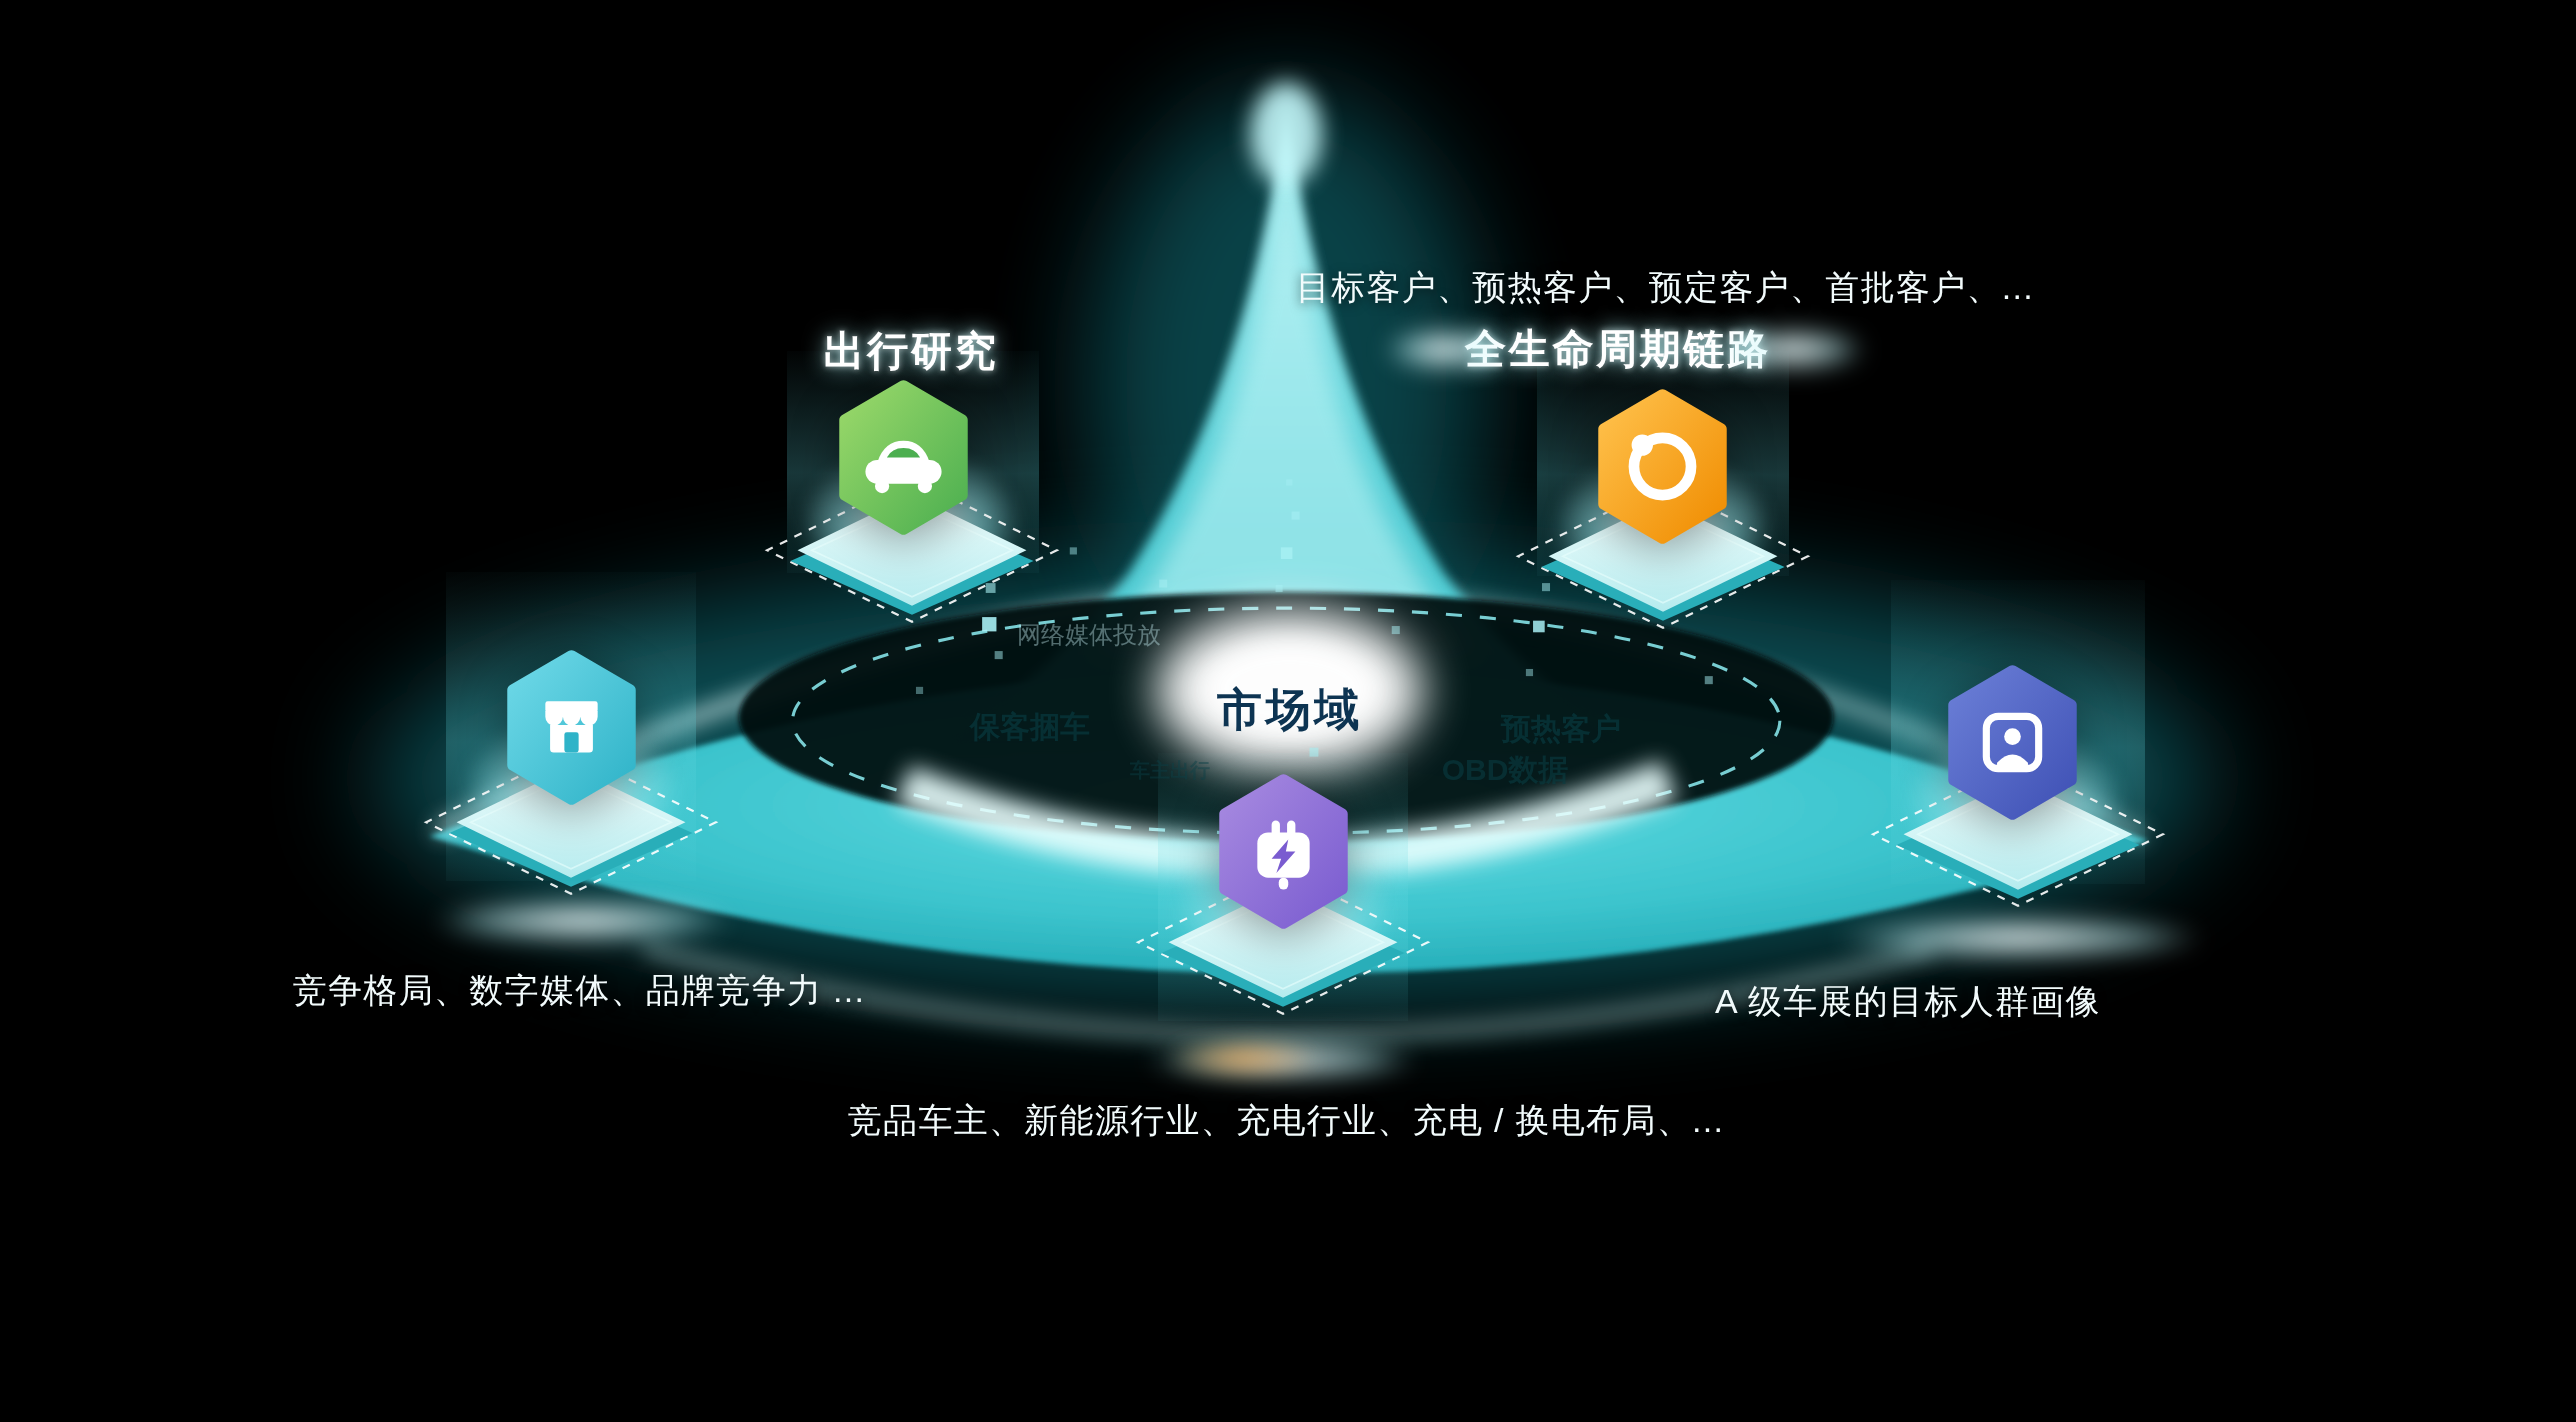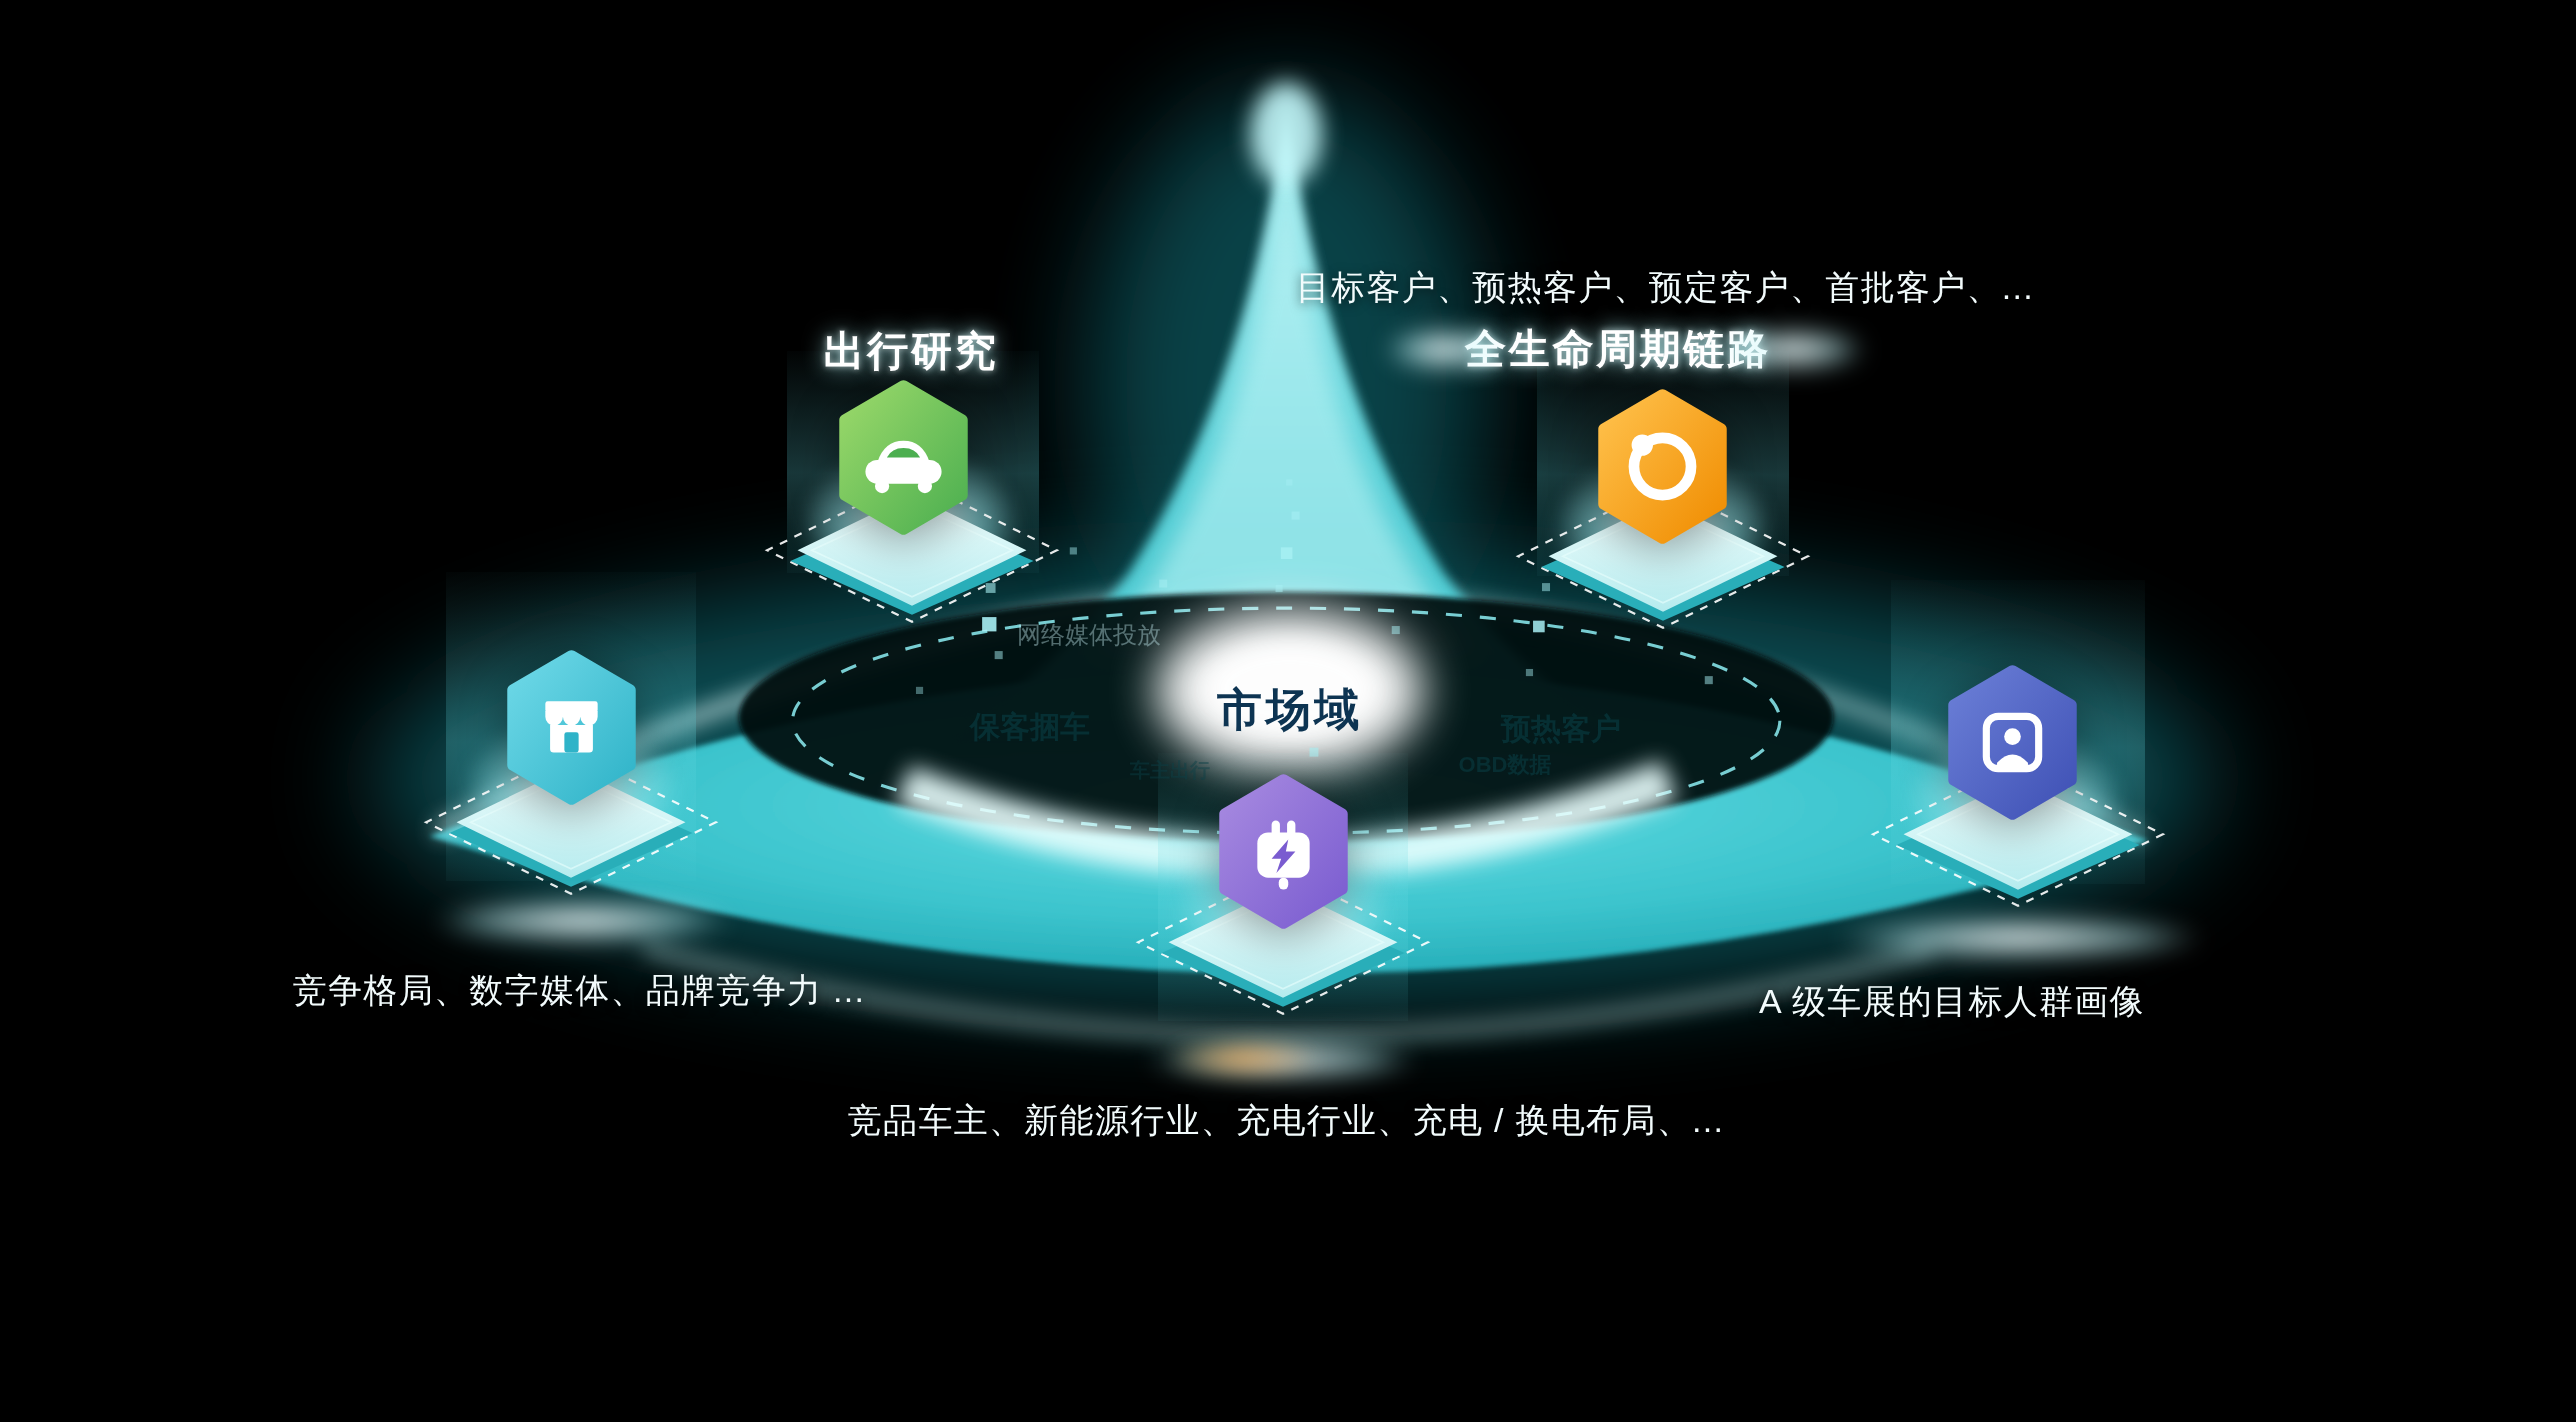--- a/index.html
+++ b/index.html
@@ -49,39 +49,39 @@
   .t-competition{left:583px;top:894px;}
   .t-charging{left:1282px;top:1034px;}
   .t-audience{left:2020px;top:911px;}
 
   .desc{position:absolute;font-size:34px;font-weight:400;color:#f2fbfc;letter-spacing:1.3px;
     text-shadow:0 1.8px 10.7px rgba(0,0,0,0.65);}
   .d-travel{left:913px;top:263px;}
   .d-lifecycle{left:1665px;top:265px;}
   .d-competition{left:579px;top:968px;}
   .d-charging{left:1286px;top:1098px;}
-  .d-audience{left:1952px;top:979px;}
+  .d-audience{left:1908px;top:979px;}
 
   
   .titleglow{position:absolute;border-radius:50%;filter:blur(11.6px);
     background:radial-gradient(closest-side,rgba(255,255,255,0.92),rgba(185,244,248,0.5) 55%,rgba(185,244,248,0) 80%);}
   .tg-lifecycle-l{left:1369px;top:322px;width:152px;height:55px;}
   .tg-lifecycle-r{left:1704px;top:322px;width:179px;height:55px;}
   .tg-competition{left:395px;top:894px;width:376px;height:54px;}
   .tg-charging{left:1112px;top:1034px;width:340px;height:52px;}
   .tg-charging-orange{left:1167px;top:1039px;width:152px;height:39px;filter:blur(9.8px);
     background:radial-gradient(closest-side,rgba(255,172,74,0.75),rgba(255,172,74,0));}
   .tg-audience{left:1787px;top:911px;width:465px;height:54px;}
 
   
   .kw{position:absolute;font-weight:700;}
   .kw-0{left:1089px;top:619px;font-size:24px;font-weight:400;color:rgba(205,246,250,0.40);}
   .kw-1{left:1030px;top:707px;font-size:30px;color:rgba(8,62,68,0.62);}
   .kw-2{left:1561px;top:697px;font-size:30px;color:rgba(8,62,68,0.62);margin-top:12px;}
-  .kw-3{left:1505px;top:750px;font-size:22px;color:rgba(8,62,68,0.58);}
+  .kw-3{left:1505px;top:750px;font-size:30px;color:rgba(8,62,68,0.58);}
   .kw-4{left:1170px;top:757px;font-size:20px;color:rgba(10,64,70,0.45);}
 
   .market-label{position:absolute;left:1290px;top:662px;font-size:45px;font-weight:700;color:#0d3452;letter-spacing:3.6px;margin-top:18px;}
 </style>
 </head>
 <body>
 
 <div id="stage">
 
   <svg width="0" height="0" style="position:absolute">

